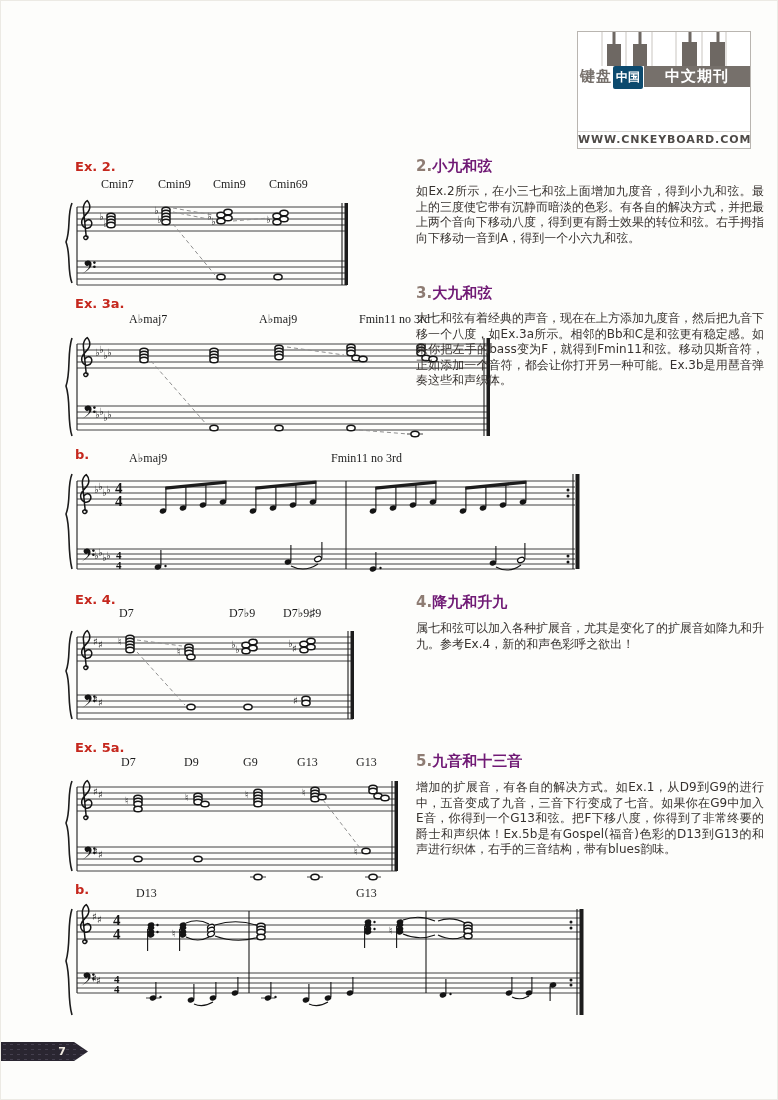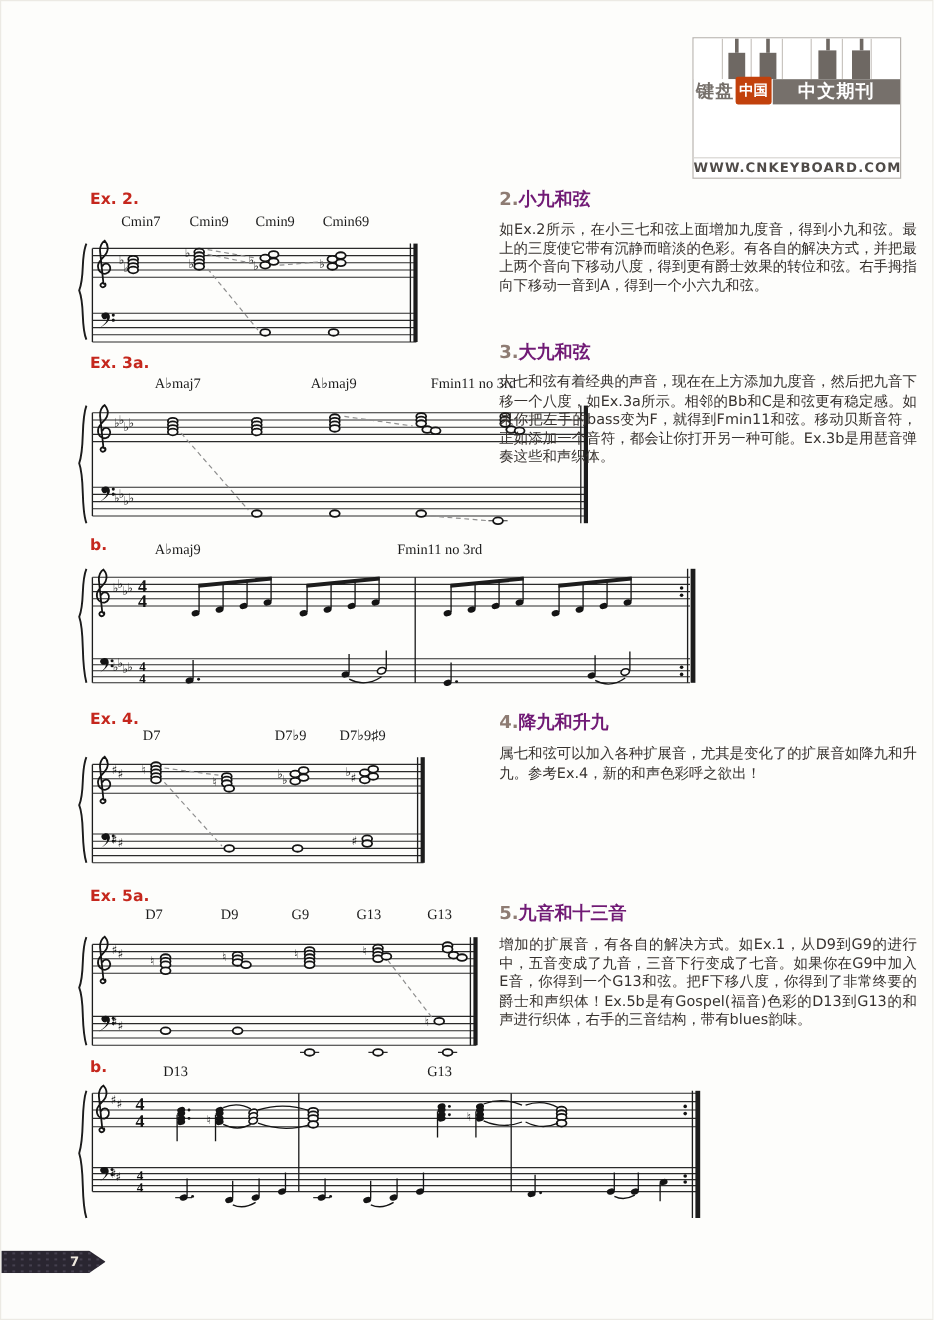--- a/index.html
+++ b/index.html
@@ -2,23 +2,23 @@
 <html><head>
 <meta charset="utf-8">
 <style>
   html,body{margin:0;padding:0;background:#ffffff;}
   .page{position:relative;width:778px;height:1100px;background:#fdfdfb;
         font-family:"DejaVu Sans",sans-serif;overflow:hidden;box-sizing:border-box;
         border:1px solid #eceae4;}
   
   .logo{position:absolute;left:576px;top:30px;width:172px;border:1px solid #b9b5b0;background:#fff;}
   .logo-keys{display:block;width:100%;height:34px;}
-  .logo-brand{display:flex;align-items:flex-end;height:21px;font-weight:bold;font-size:15px;line-height:21px;}
+  .logo-brand{display:flex;align-items:flex-start;height:21px;font-weight:bold;font-size:15px;line-height:21px;}
   .brand-gray{color:#76706b;padding:0 1px 0 2px;letter-spacing:1px;}
-  .brand-stamp{background:#c2410c;color:#fff;font-size:12px;padding:1px 3px;border-radius:2px;margin-right:1px;}
+  .brand-stamp{background:#0c4a6e;color:#fff;font-size:12px;padding:1px 3px;border-radius:2px;margin-right:1px;}
   .brand-suffix{background:#76706b;color:#fff;flex:1;text-align:center;letter-spacing:1px;}
   .logo-url{font-size:11px;font-weight:bold;color:#4f4b48;letter-spacing:0.9px;text-align:center;
             padding:1px 0 2px 0;border-top:1px solid #d8d5d1;margin-top:44px;}
   
   .banner{position:absolute;left:0;top:96px;width:162px;height:27px;background:#141414;
           clip-path:polygon(0 0,87% 0,100% 50%,87% 100%,0 100%);
           color:#fff;font-weight:bold;font-size:19px;line-height:27px;padding-left:52px;
           box-sizing:border-box;letter-spacing:4px;}
   
   .pagenum{position:absolute;left:0;top:1041px;width:87px;height:19px;background:#2a2631;

